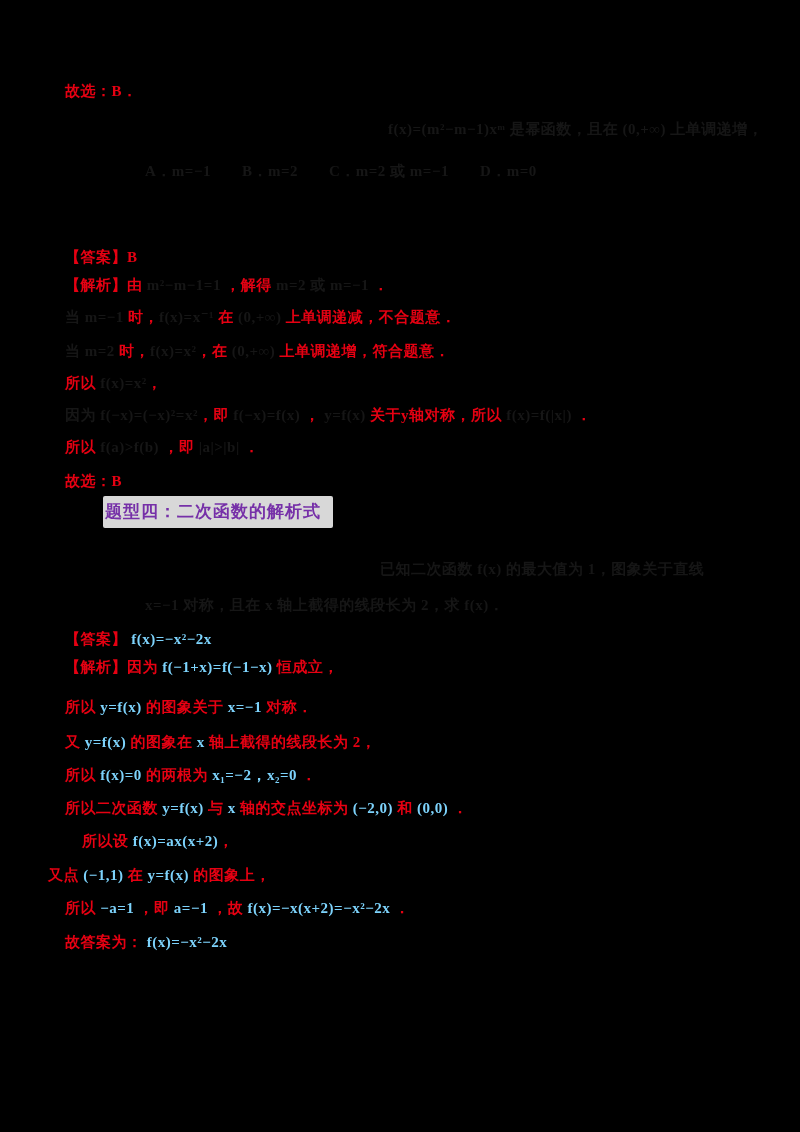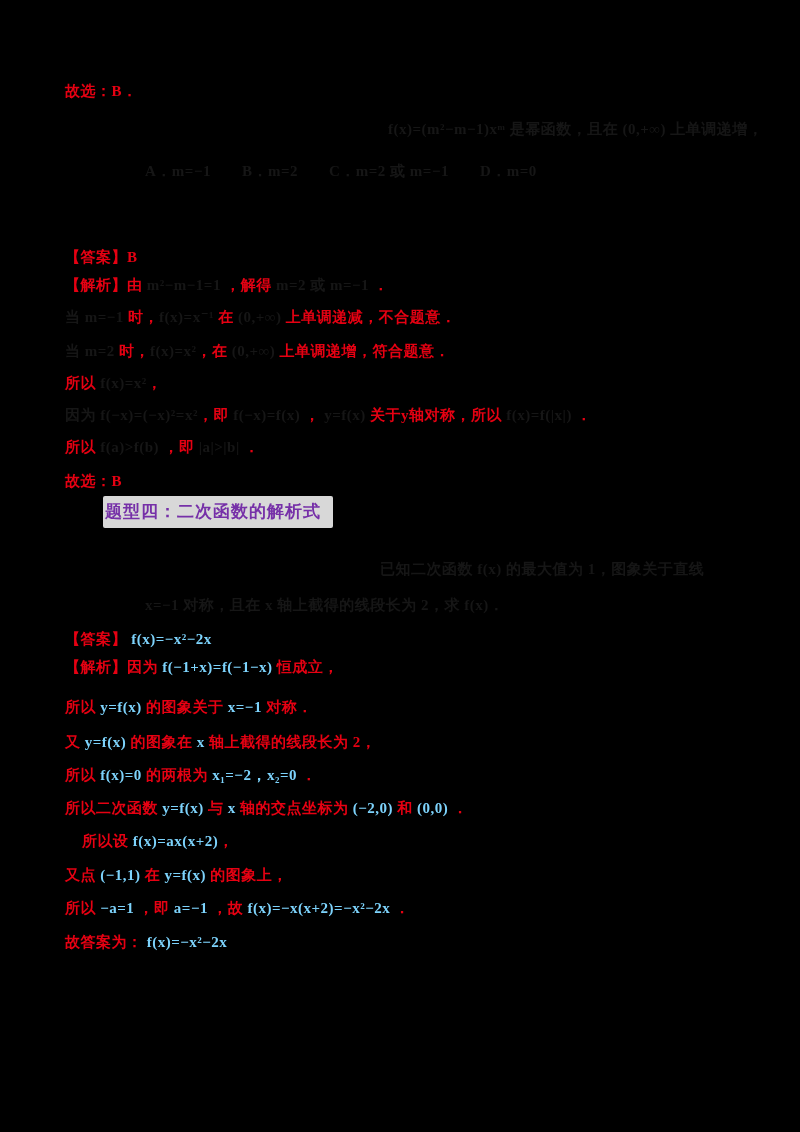--- a/index.html
+++ b/index.html
@@ -52,20 +52,20 @@
       <div class="line" style="top: 458px; left: 65px; margin-top: 14px;"><span class="seg-red">故选：B</span></div>
       <div class="line" style="top: 560px; left: 380px;"><span class="seg-dim">已知二次函数 f(x) 的最大值为 1，图象关于直线</span></div>
       <div class="line" style="top: 596px; left: 145px;"><span class="seg-dim">x=−1 对称，且在 x 轴上截得的线段长为 2，求 f(x)．</span></div>
       <div class="line" style="top: 630px; left: 65px;"><span class="seg-red">【答案】</span><span class="seg-dim2"> f(x)=−x²−2x</span></div>
       <div class="line" style="top: 658px; left: 65px; text-align: center;"><span class="seg-red">【解析】因为</span><span class="seg-dim2"> f(−1+x)=f(−1−x) </span><span class="seg-red">恒成立，</span></div>
       <div class="line" style="top: 698px; left: 65px;"><span class="seg-red">所以</span><span class="seg-dim2"> y=f(x) </span><span class="seg-red">的图象关于</span><span class="seg-dim2"> x=−1 </span><span class="seg-red">对称．</span></div>
       <div class="line" style="top: 733px; left: 65px;"><span class="seg-red">又</span><span class="seg-dim2"> y=f(x) </span><span class="seg-red">的图象在</span><span class="seg-dim2"> x </span><span class="seg-red">轴上截得的线段长为 2，</span></div>
       <div class="line" style="top: 766px; left: 65px;"><span class="seg-red">所以</span><span class="seg-dim2"> f(x)=0 </span><span class="seg-red">的两根为</span><span class="seg-dim2"> x₁=−2，x₂=0 </span><span class="seg-red">．</span></div>
       <div class="line" style="top: 799px; left: 65px;"><span class="seg-red">所以二次函数</span><span class="seg-dim2"> y=f(x) </span><span class="seg-red">与</span><span class="seg-dim2"> x </span><span class="seg-red">轴的交点坐标为</span><span class="seg-dim2"> (−2,0) </span><span class="seg-red">和</span><span class="seg-dim2"> (0,0) </span><span class="seg-red">．</span></div>
       <div class="line" style="top: 832px; left: 82px;"><span class="seg-red">所以设</span><span class="seg-dim2"> f(x)=ax(x+2)</span><span class="seg-red">，</span></div>
-      <div class="line" style="top: 866px; left: 65px;"><span class="seg-red">又点</span><span class="seg-dim2"> (−1,1) </span><span class="seg-red">在</span><span class="seg-dim2"> y=f(x) </span><span class="seg-red">的图象上，</span></div>
+      <div class="line" style="top: 866px; left: 48px;"><span class="seg-red">又点</span><span class="seg-dim2"> (−1,1) </span><span class="seg-red">在</span><span class="seg-dim2"> y=f(x) </span><span class="seg-red">的图象上，</span></div>
       <div class="line" style="top: 899px; left: 65px;"><span class="seg-red">所以</span><span class="seg-dim2"> −a=1 </span><span class="seg-red">，即</span><span class="seg-dim2"> a=−1 </span><span class="seg-red">，故</span><span class="seg-dim2"> f(x)=−x(x+2)=−x²−2x </span><span class="seg-red">．</span></div>
       <div class="line" style="top: 933px; left: 65px;"><span class="seg-red">故答案为：</span><span class="seg-dim2"> f(x)=−x²−2x</span></div>
       <div class="line" style="top: 965px; left: 400px;"><span class="seg-dim">f(x)</span></div>
       <div class="line" style="top: 1005px; left: 88px;"><span class="seg-dim">例　　　　　f(x)=x(x−2)　　　　　− 3⁄2 　　(x+1)²</span></div>
     </div>
   <div id="section-header">题型四：二次函数的解析式</div>
 </div>
 
 </body></html>

